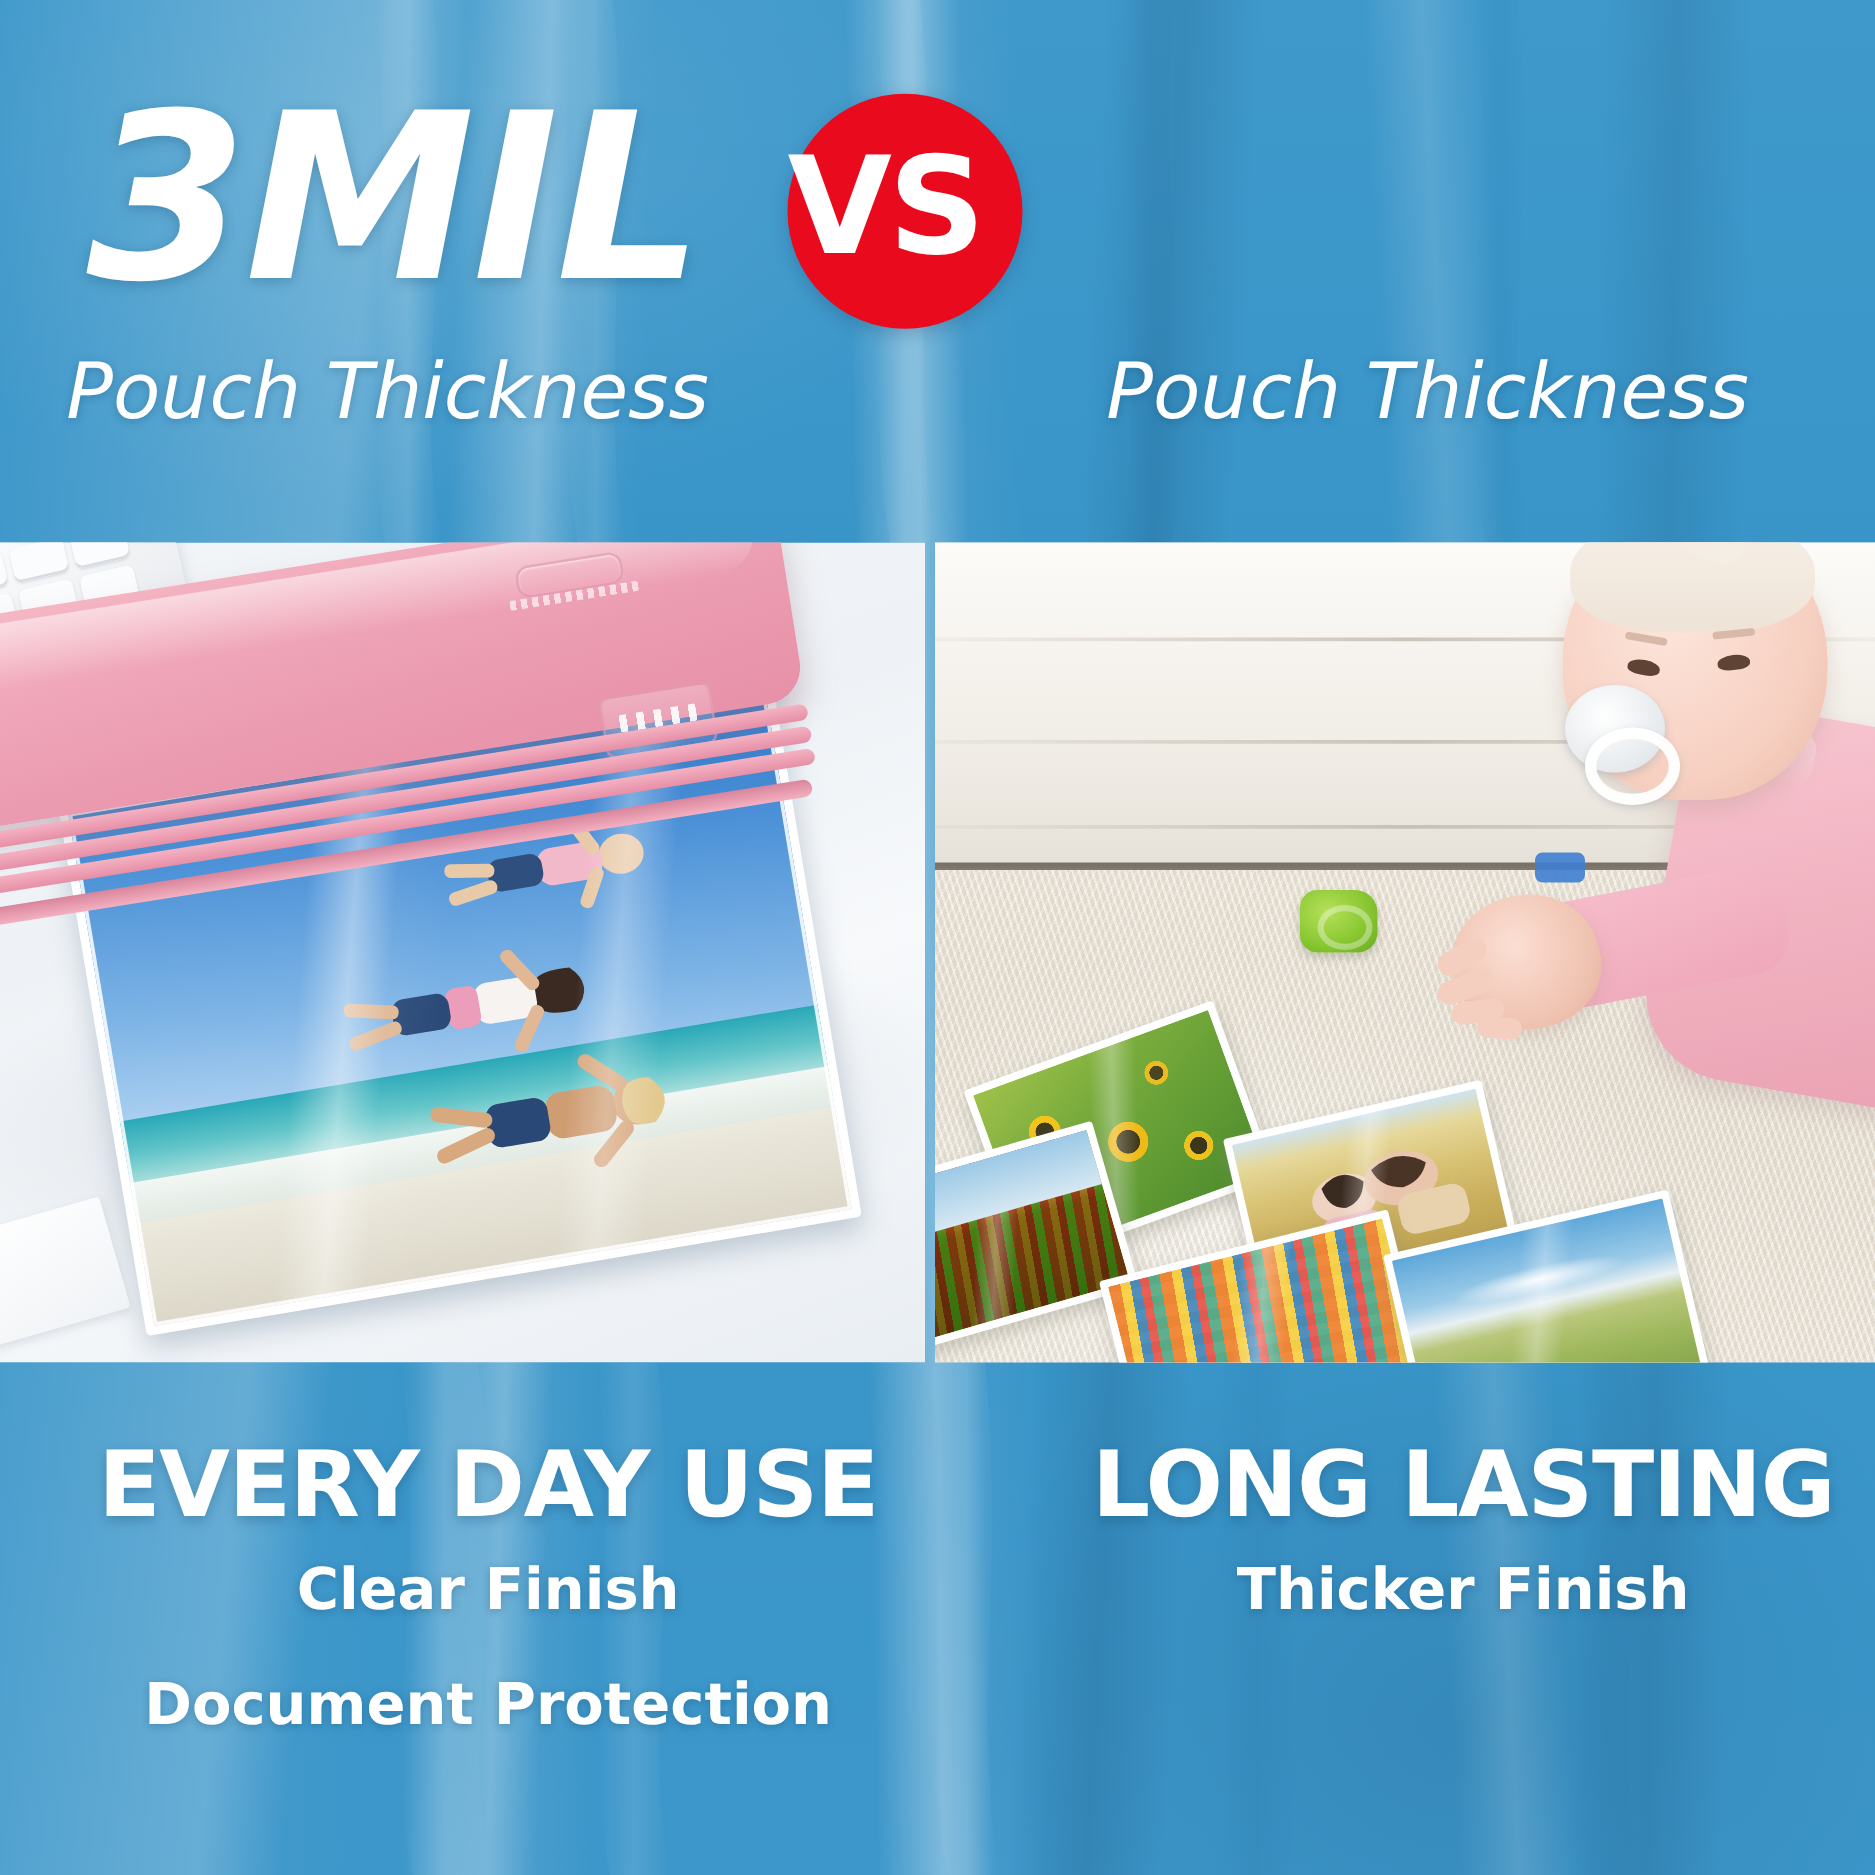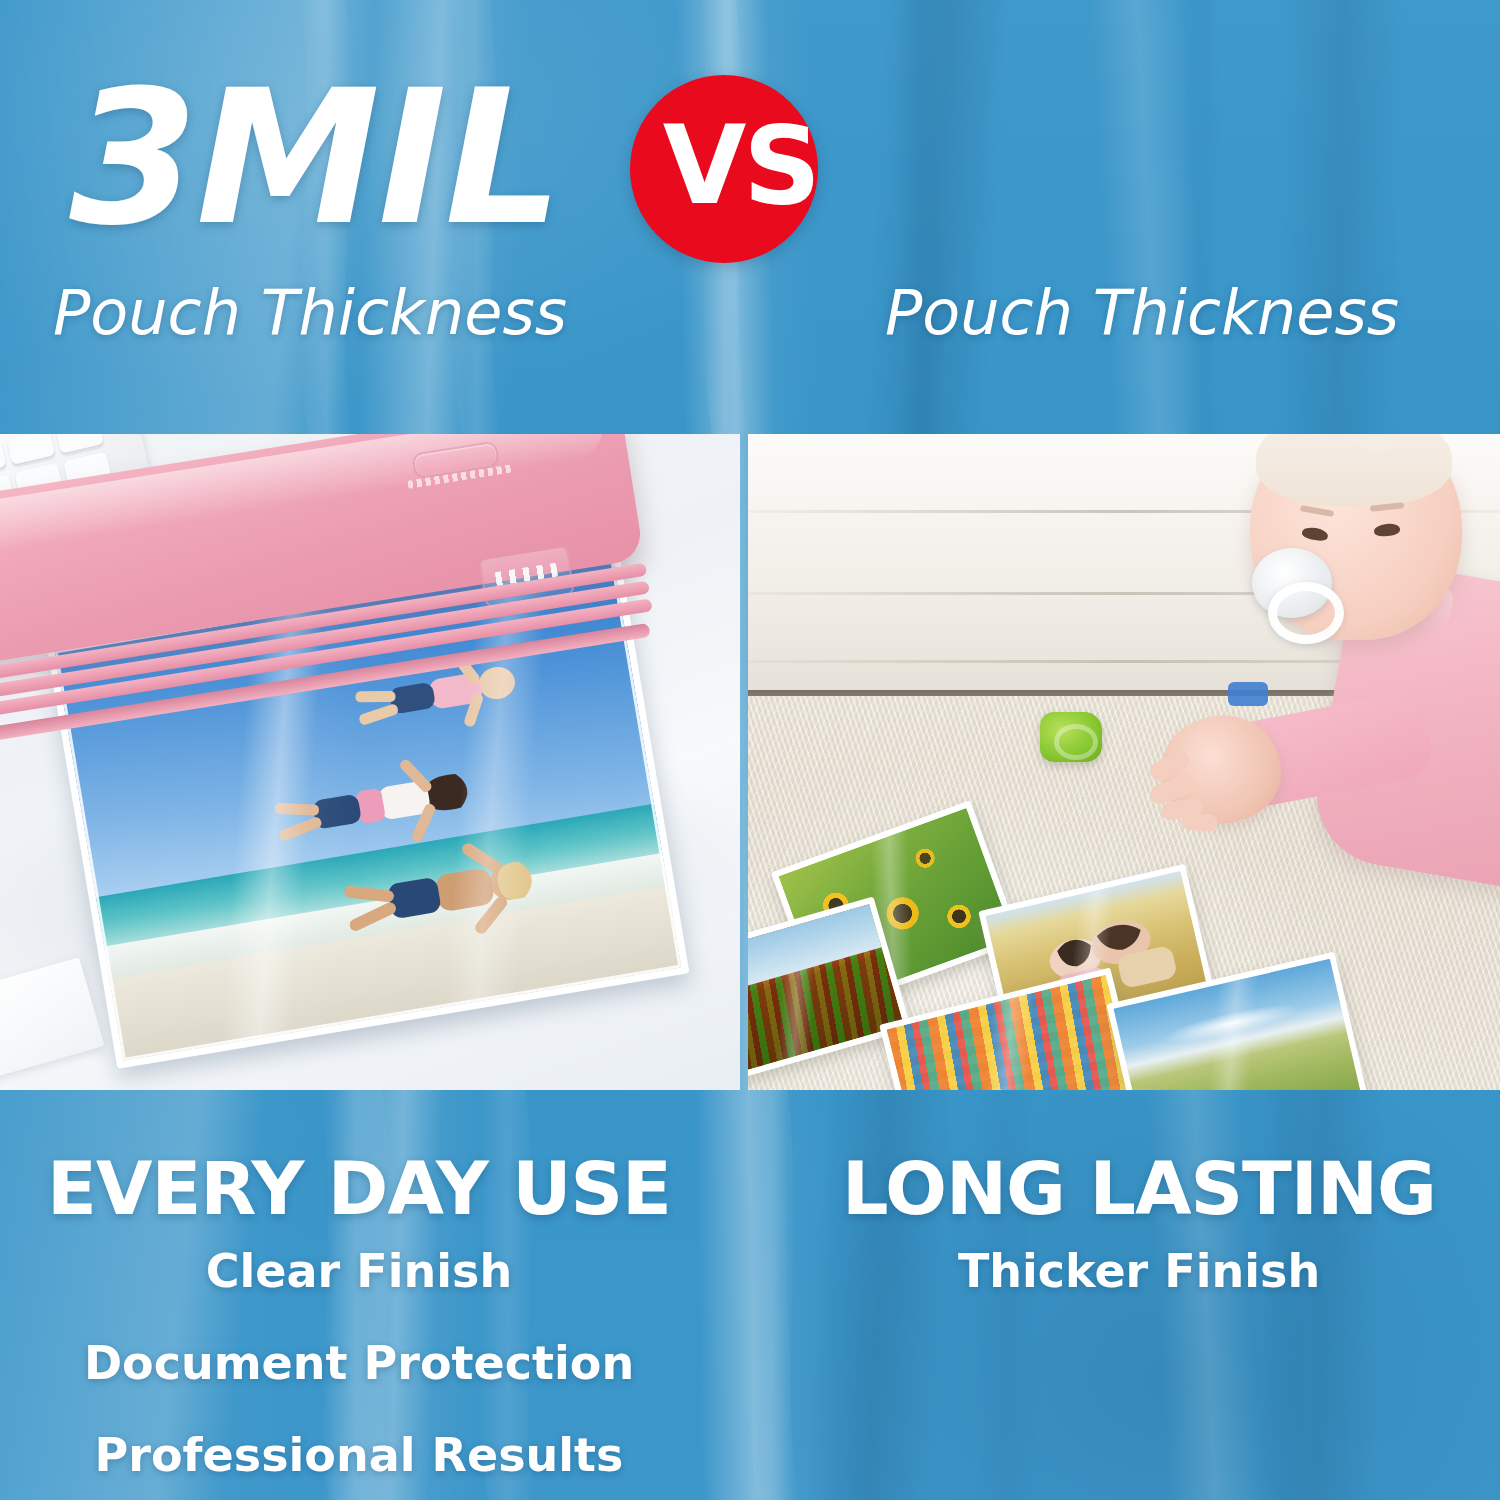--- a/index.html
+++ b/index.html
@@ -45,21 +45,21 @@
     font-size:62px;line-height:1;font-weight:400;color:#ffffff;
     text-shadow:0 2px 7px rgba(12,58,92,.30);
     font-family:"DejaVu Sans","Liberation Sans",sans-serif;
   }
   .ptitle.left{padding-right:120px;box-sizing:border-box;}
   .ptitle.right{padding-left:24px;box-sizing:border-box;}
 
   .vs-badge{
     position:absolute;left:630px;top:75px;width:188px;height:188px;
     border-radius:50%;background:#ea0a1e;
-    display:flex;align-items:center;justify-content:flex-end;
+    display:flex;align-items:center;justify-content:flex-start;
     box-shadow:0 4px 14px rgba(20,40,70,.22);
   }
   .vs-badge span{
     color:#fff;font-size:108px;font-weight:700;line-height:1;
     letter-spacing:-3px;margin-top:-6px;
     font-family:"DejaVu Sans","Liberation Sans",sans-serif;
   }
 
   
   .photos{position:absolute;left:0;top:434px;width:1500px;height:656px;}
@@ -213,21 +213,21 @@
   .art-abstract{background:
      repeating-linear-gradient(94deg, rgba(240,120,30,.85) 0 10px, rgba(250,205,50,.85) 10px 18px, rgba(40,120,180,.8) 18px 26px, rgba(230,60,50,.8) 26px 33px, rgba(60,160,120,.8) 33px 42px),
      repeating-linear-gradient(4deg, rgba(255,255,255,.30) 0 9px, rgba(0,0,0,.10) 9px 18px),
      linear-gradient(135deg,#f3e4c8,#dfe9ef);}
   .art-field{background:linear-gradient(180deg,#5fa8da 0%,#9ccbe8 30%,#e8f0f3 44%,#b9c77a 56%,#9fb85e 76%,#87a74c 100%);}
   .art-field::after{content:"";position:absolute;left:18%;top:22%;width:64%;height:16%;
      background:radial-gradient(ellipse at 50% 50%, rgba(255,255,255,.95), rgba(255,255,255,0) 70%);}
 
   
   .bottom{position:absolute;left:0;top:1090px;width:1500px;height:410px;}
-  .bcol{position:absolute;top:0;width:740px;height:410px;}
+  .bcol{position:absolute;top:0;width:740px;height:410px;padding-left:21px;}
   .bcol.left{left:0;}
   .bcol.right{left:760px;width:740px;}
   .bhead{position:absolute;width:100%;text-align:center;top:62px;
     font-size:73px;line-height:1;font-weight:700;color:#fff;letter-spacing:-1px;
     text-shadow:0 3px 9px rgba(12,58,92,.28);
     font-family:"DejaVu Sans","Liberation Sans",sans-serif;}
   .bhead.left{padding-right:22px;box-sizing:border-box;}
   .bhead.right{padding-left:18px;box-sizing:border-box;}
   .blist{position:absolute;width:100%;top:158px;text-align:center;}
   .blist.left{padding-right:22px;box-sizing:border-box;}
@@ -441,21 +441,20 @@
     </div>
   </div>
 
   <div class="bottom">
 
     <div class="bcol left">
       <div class="bhead left">EVERY DAY USE</div>
       <div class="blist left">
         <div class="bitem">Clear Finish</div>
         <div class="bitem">Document Protection</div>
-        <div class="bitem">Professional Results</div>
       </div>
     </div>
 
     <div class="bcol right">
       <div class="bhead right">LONG LASTING</div>
       <div class="blist right">
         <div class="bitem">Thicker Finish</div>
       </div>
     </div>
   </div>

